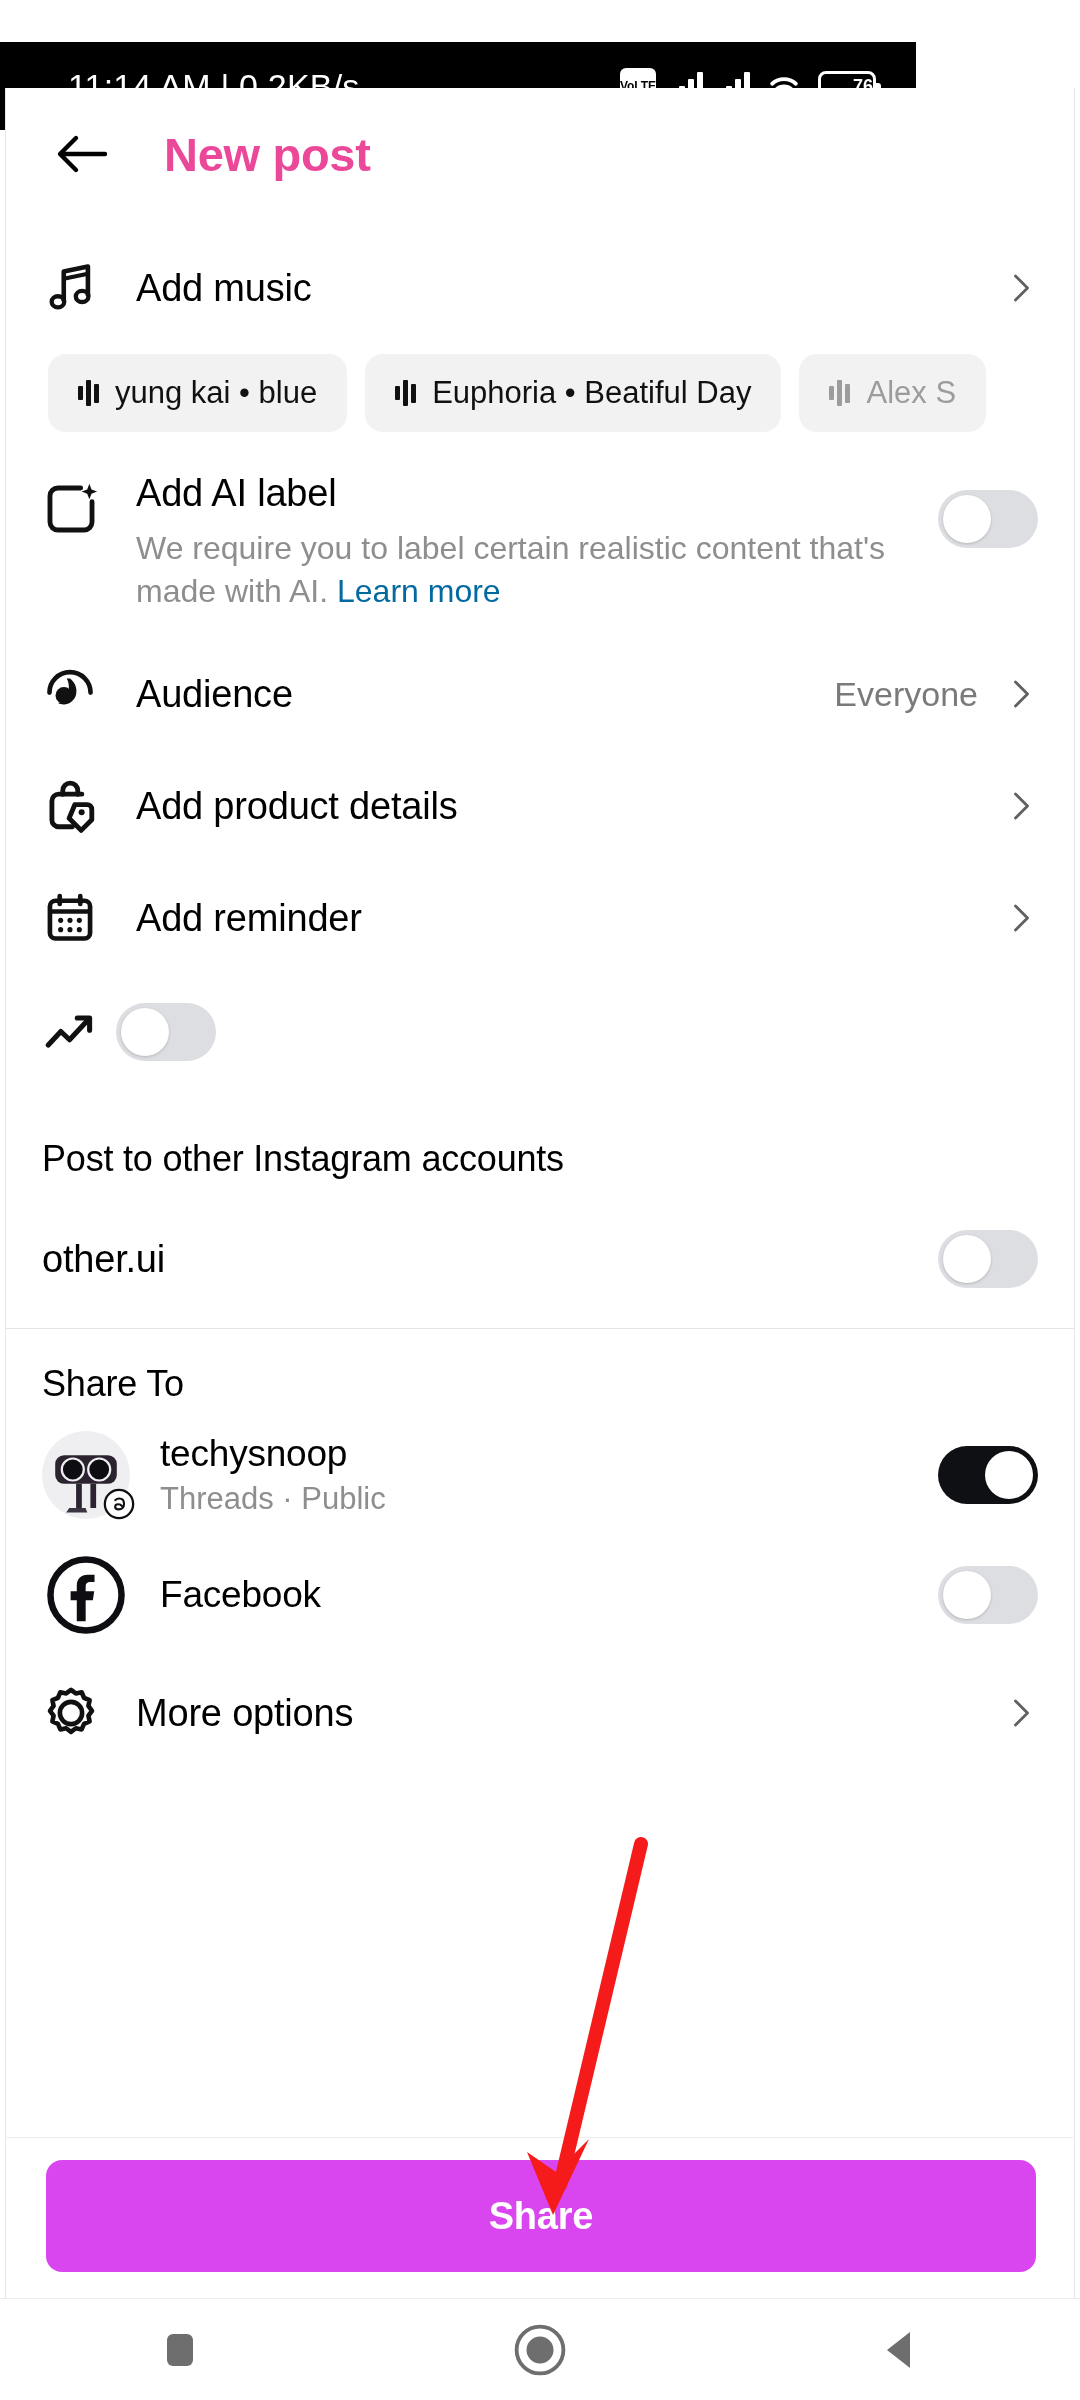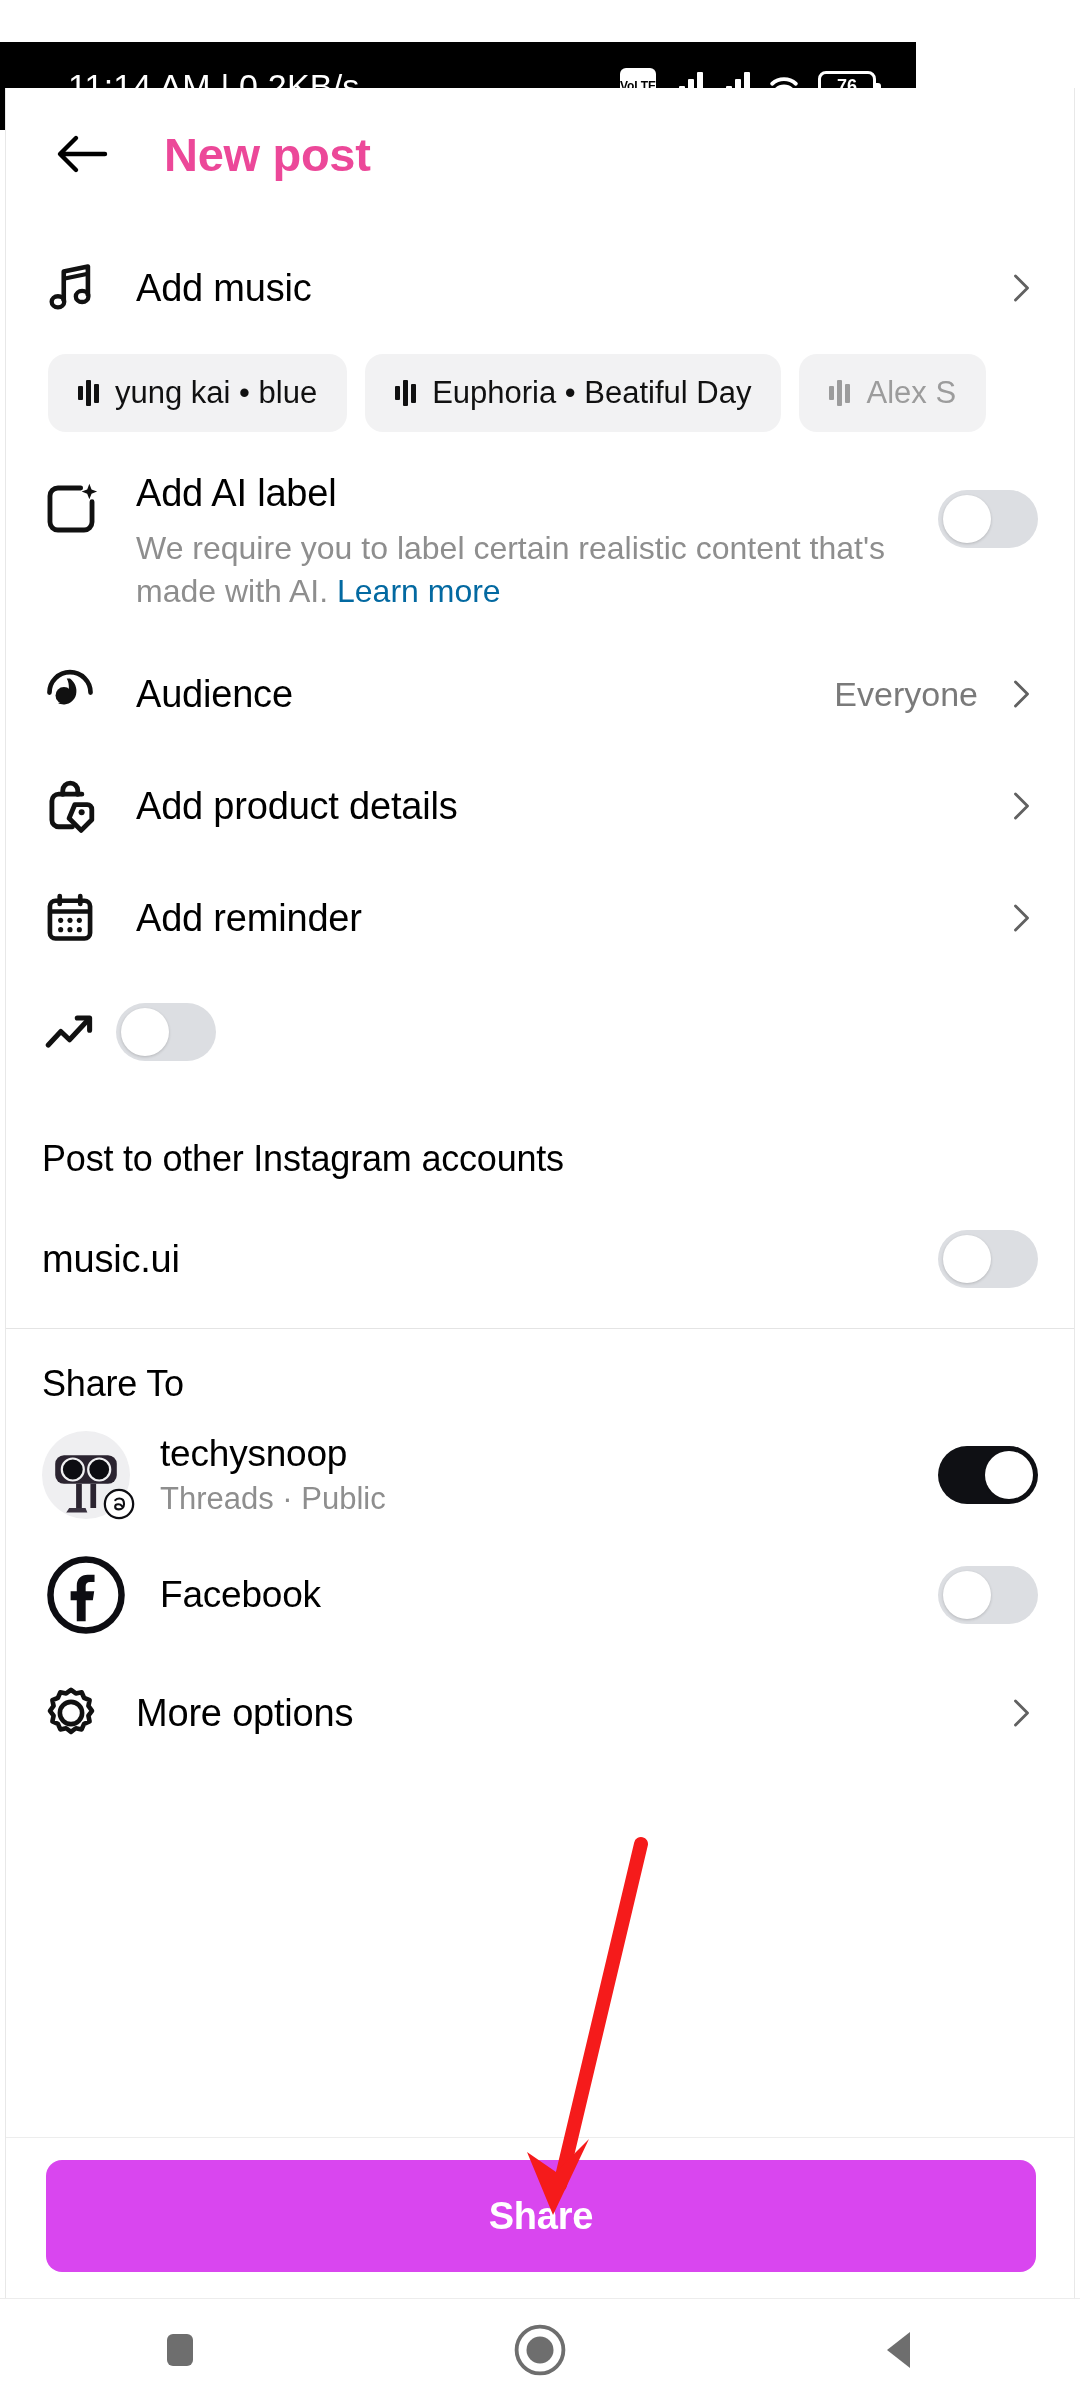--- a/index.html
+++ b/index.html
@@ -29,21 +29,21 @@
   }
   .bars{ display:flex; align-items:flex-end; gap:3px; height:30px; }
   .bars i{ display:block; width:6px; background:#fff; border-radius:1px; }
   .bars i:nth-child(1){ height:9px; }
   .bars i:nth-child(2){ height:15px; }
   .bars i:nth-child(3){ height:22px; }
   .bars i:nth-child(4){ height:29px; }
   .wifi{ width:40px; height:32px; position:relative; }
   .batt{
     width:58px; height:30px; border:3px solid #fff; border-radius:8px;
-    display:flex; align-items:center; justify-content:center;
+    display:flex; align-items:center; justify-content:flex-end;
     font-size:18px; font-weight:700; position:relative;
   }
   .batt::after{
     content:''; position:absolute; right:-8px; top:9px; width:5px; height:12px;
     background:#fff; border-radius:0 3px 3px 0;
   }
 
   
   .app{
     position:absolute; left:5px; top:88px; width:1070px; height:2210px;
@@ -323,21 +323,21 @@
         </svg>
       </div>
       <div class="toggle">
         <div class="knob"></div>
       </div>
     </div>
 
     <div class="section-title" style="padding-top:48px;">Post to other Instagram accounts</div>
 
     <div class="row" style="min-height:116px; padding-top:22px;">
-      <div class="label" style="margin-left:0;">music.ui</div>
+      <div class="label" style="margin-left:0;">other.ui</div>
       <div class="toggle">
         <div class="knob"></div>
       </div>
     </div>
 
     <div class="divider"></div>
 
     <div class="section-title">Share To</div>
 
     <div class="acct-row">

